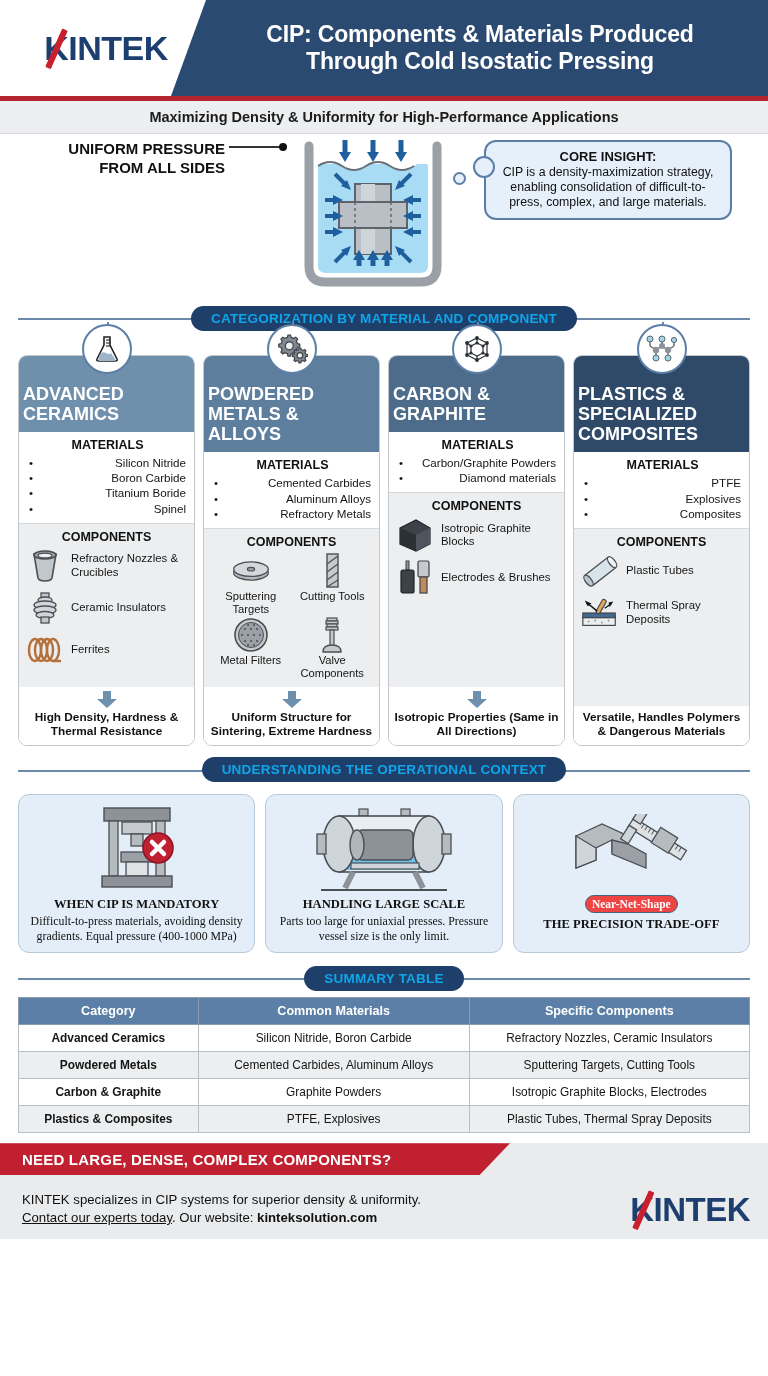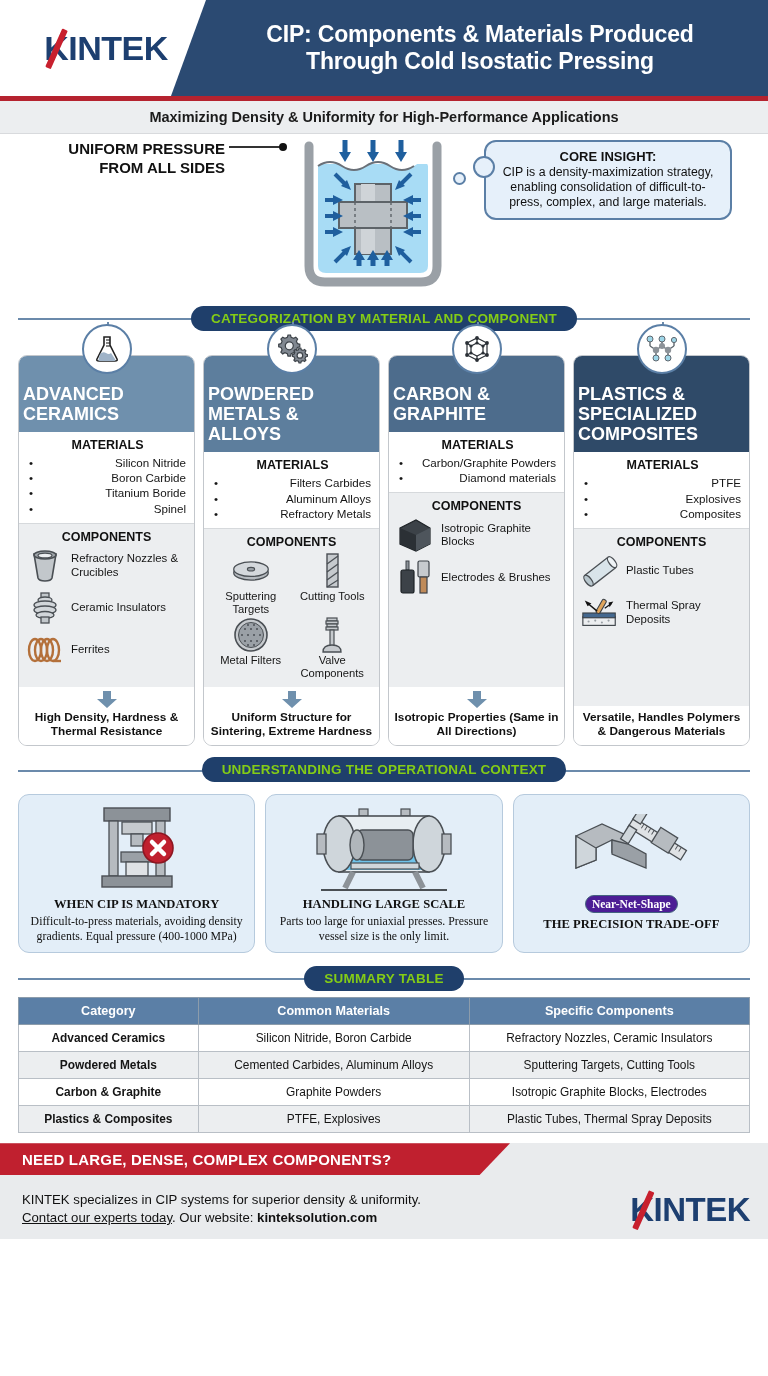--- a/index.html
+++ b/index.html
@@ -65,21 +65,21 @@
   }
   .bubble-lg { width: 22px; height: 22px; left: -13px; top: 14px; }
   .bubble-sm { width: 13px; height: 13px; left: -33px; top: 30px; }
 
   
   .band { position: relative; height: 30px; margin: 4px 18px 0 18px; display: flex; align-items: center; justify-content: center; }
   .band::before {
     content: ""; position: absolute; left: 0; right: 0; top: 50%; height: 2px; background: #6b8aab;
   }
   .band-pill {
-    position: relative; background: #1f3f6b; color: #84cc16; font-size: 13.5px; font-weight: bold;
+    position: relative; background: #1f3f6b; color: #0ea5e9; font-size: 13.5px; font-weight: bold;
     padding: 5px 20px; border-radius: 14px; letter-spacing: 0.2px; white-space: nowrap;
   }
 
   
   .cols { display: flex; gap: 8px; padding: 22px 18px 0 18px; align-items: stretch; }
   .col { position: relative; flex: 1; display: flex; flex-direction: column;
          border: 1px solid #c3c7cc; border-radius: 9px; background: #fff; overflow: visible; }
   .col-stem { position: absolute; left: 50%; top: -34px; width: 2px; height: 18px; background: #6b8aab; }
   .col-badge {
     position: absolute; left: 50%; top: -32px; transform: translateX(-50%);
@@ -111,21 +111,21 @@
   
   .ctx { display: flex; gap: 10px; padding: 9px 18px 0 18px; }
   .ctx-card {
     flex: 1; background: #e3eef8; border: 1px solid #b6cadd; border-radius: 11px;
     padding: 8px 8px 9px 8px; display: flex; flex-direction: column; align-items: center; font-family: Liberation Serif, serif;
   }
   .ctx-art { height: 92px; display: flex; align-items: center; justify-content: center; }
   .ctx-title { font-size: 12.6px; font-weight: bold; color: #111; text-align: center; margin-top: 2px; }
   .ctx-body { font-size: 11.8px; color: #111; text-align: center; line-height: 1.25; margin-top: 2px; }
   .nns-pill {
-    background: #4c1d95; color: #fff; font-size: 11.5px; font-weight: bold;
+    background: #ef4444; color: #fff; font-size: 11.5px; font-weight: bold;
     padding: 2px 6px; border-radius: 9px; border: 1px solid #44637f;
   }
 
   
   .tbl-wrap { padding: 4px 18px 0 18px; }
   table { width: 100%; border-collapse: collapse; border: 1px solid #9aa3ad; }
   th {
     background: #5b7fa6; color: #fff; font-size: 12.6px; font-weight: bold;
     padding: 6px 4px; border: 1px solid #8c9cab; text-align: center;
   }
@@ -346,21 +346,21 @@
             <path d="M23 14 l1.8 0 .5 1.7 1.7.7 1.6-.9 1.3 1.3-.9 1.6.7 1.7 1.7.5 0 1.8-1.7.5-.7 1.7.9 1.6-1.3 1.3-1.6-.9-1.7.7-.5 1.7-1.8 0-.5-1.7-1.7-.7-1.6.9-1.3-1.3.9-1.6-.7-1.7-1.7-.5 0-1.8 1.7-.5.7-1.7-.9-1.6 1.3-1.3 1.6.9 1.7-.7z"></path>
             <circle cx="23.9" cy="21.4" r="2.8" fill="#eceef0"></circle>
           </g>
         </svg>
       </div>
       <div class="col-head" style="background:#5d7e9d">POWDERED METALS &amp; ALLOYS</div>
 
       <div class="mat-box">
         <div class="sec-title">MATERIALS</div>
         <ul class="mat-list">
-          <li>Filters Carbides</li>
+          <li>Cemented Carbides</li>
           <li>Aluminum Alloys</li>
           <li>Refractory Metals</li>
         </ul>
       </div>
 
       <div class="comp-box">
         <div class="sec-title">COMPONENTS</div>
         <div class="comp-grid">
           <div class="comp-cell">
             <span class="icon-slot">

